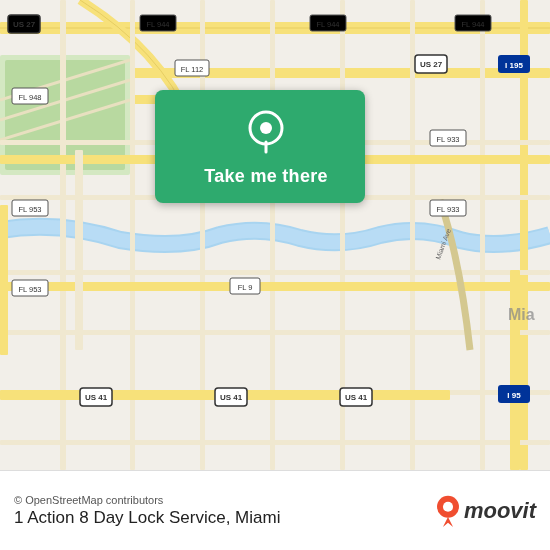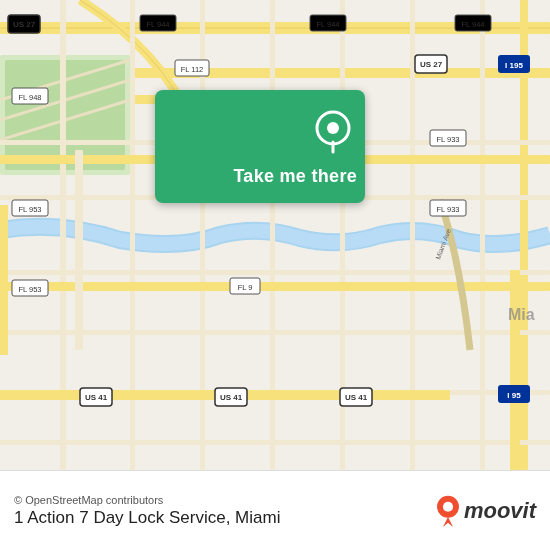--- a/index.html
+++ b/index.html
@@ -29,21 +29,21 @@
     
     #button-overlay {
       position: absolute;
       top: 90px;
       left: 155px;
       width: 210px;
       background-color: #2eaa6e;
       border-radius: 8px;
       display: flex;
       flex-direction: column;
-      align-items: flex-end;
+      align-items: center;
       padding: 18px 8px 16px 20px;
       cursor: pointer;
       box-shadow: 0 2px 8px rgba(0,0,0,0.3);
     }
 
     #pin-icon {
       width: 48px;
       height: 48px;
       margin-bottom: 10px;
     }
@@ -226,21 +226,21 @@
 
       <path d="M 24 34 L 24 44" stroke="white" stroke-width="3" stroke-linecap="round"></path>
     </svg>
     <span id="take-me-there-label">Take me there</span>
   </div>
 </div>
 
 <div id="bottom-bar">
   <div id="bottom-left">
     <span id="attribution">© OpenStreetMap contributors</span>
-    <span id="location-name">1 Action 7 Day Lock Service, Miami</span>
+    <span id="location-name">1 Action 8 Day Lock Service, Miami</span>
   </div>
 
   <div id="moovit-logo">
 
     <svg id="moovit-pin" viewBox="0 0 32 38" xmlns="http://www.w3.org/2000/svg">
       <ellipse cx="16" cy="14" rx="13" ry="13" fill="#f04e30"></ellipse>
       <circle cx="16" cy="14" r="6" fill="white"></circle>
       <path d="M 16 26 L 10 38 L 16 33 L 22 38 Z" fill="#f04e30"></path>
     </svg>
     <span id="moovit-text">moovit</span>

